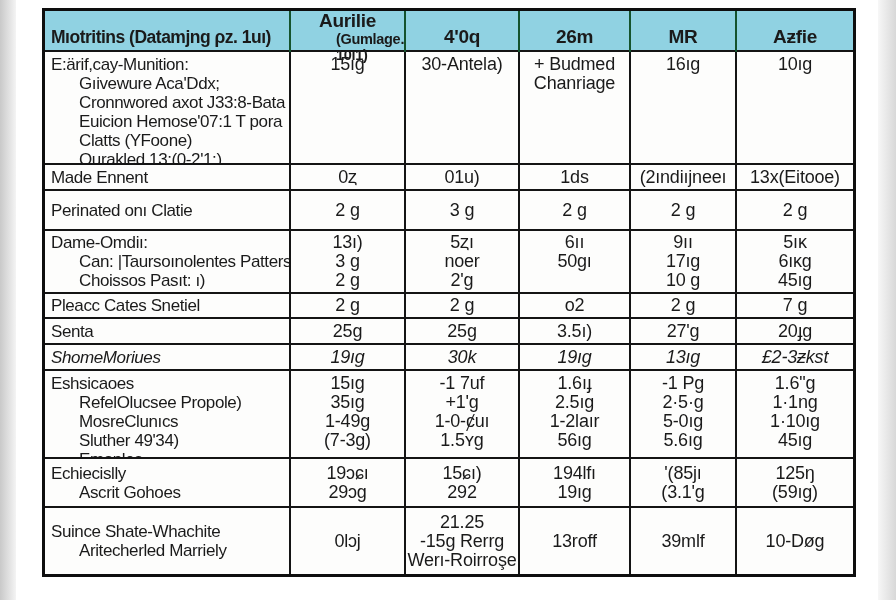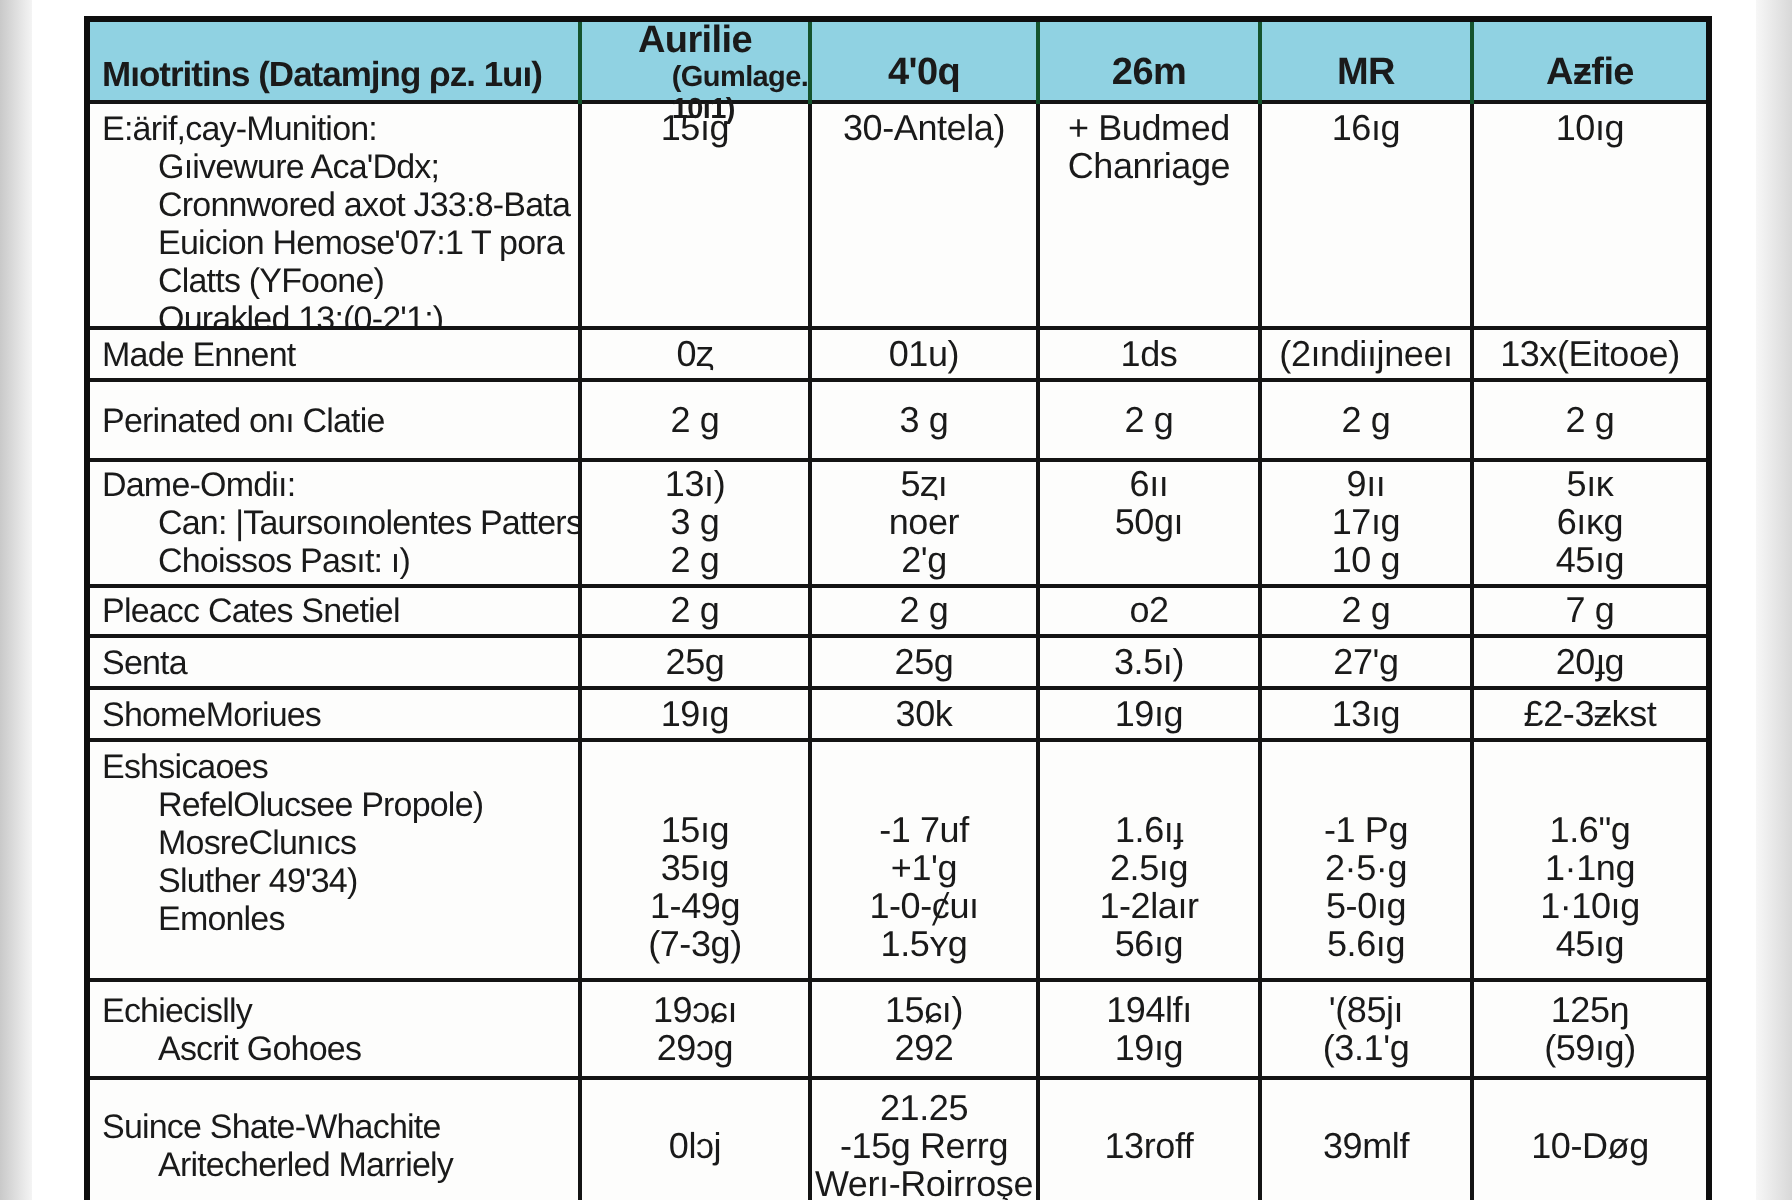--- a/index.html
+++ b/index.html
@@ -195,41 +195,41 @@
           <div class="cell val v-mid">
             <div class="vline">3.5ı)</div>
           </div>
           <div class="cell val v-mid">
             <div class="vline">27'g</div>
           </div>
           <div class="cell val v-mid">
             <div class="vline">20ɟg</div>
           </div>
         </div>
-        <div class="trow" style="height: 26px;">
+        <div class="trow" style="height: 26px; font-style: italic;">
           <div class="cell label v-mid">
             <div class="lline">ShomeMoriues</div>
           </div>
           <div class="cell val v-mid">
             <div class="vline">19ıg</div>
           </div>
           <div class="cell val v-mid">
             <div class="vline">30k</div>
           </div>
           <div class="cell val v-mid">
             <div class="vline">19ıg</div>
           </div>
           <div class="cell val v-mid">
             <div class="vline">13ıg</div>
           </div>
           <div class="cell val v-mid">
             <div class="vline">£2-3ƶkst</div>
           </div>
         </div>
-        <div class="trow" style="height: 120px;">
+        <div class="trow" style="height: 88px;">
           <div class="cell label v-top">
             <div class="lline">Eshsicaoes</div>
             <div class="lline ind">RefelOlucsee Propole)</div>
             <div class="lline ind">MosreClunıcs</div>
             <div class="lline ind">Sluther 49'34)</div>
             <div class="lline ind">Emonles</div>
           </div>
           <div class="cell val v-bot">
             <div class="vline">15ıg</div>
             <div class="vline">35ıg</div>

